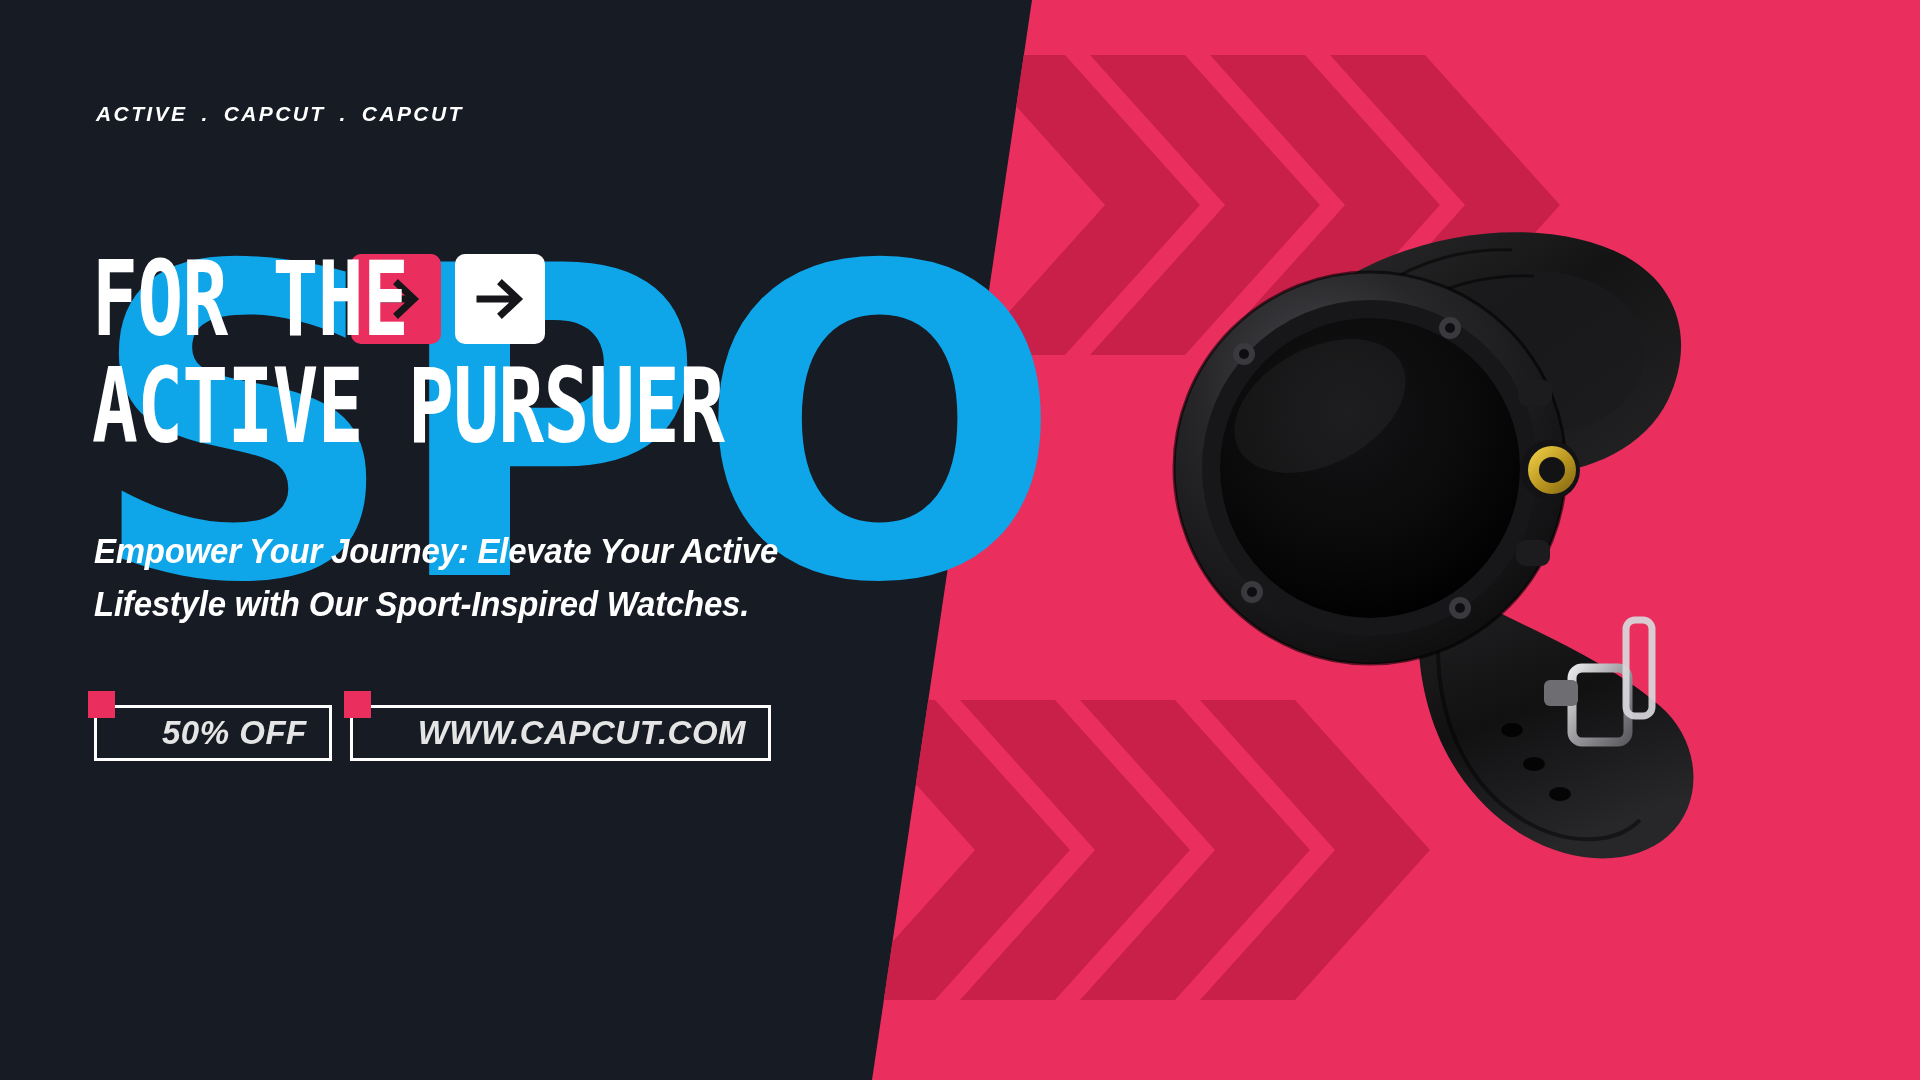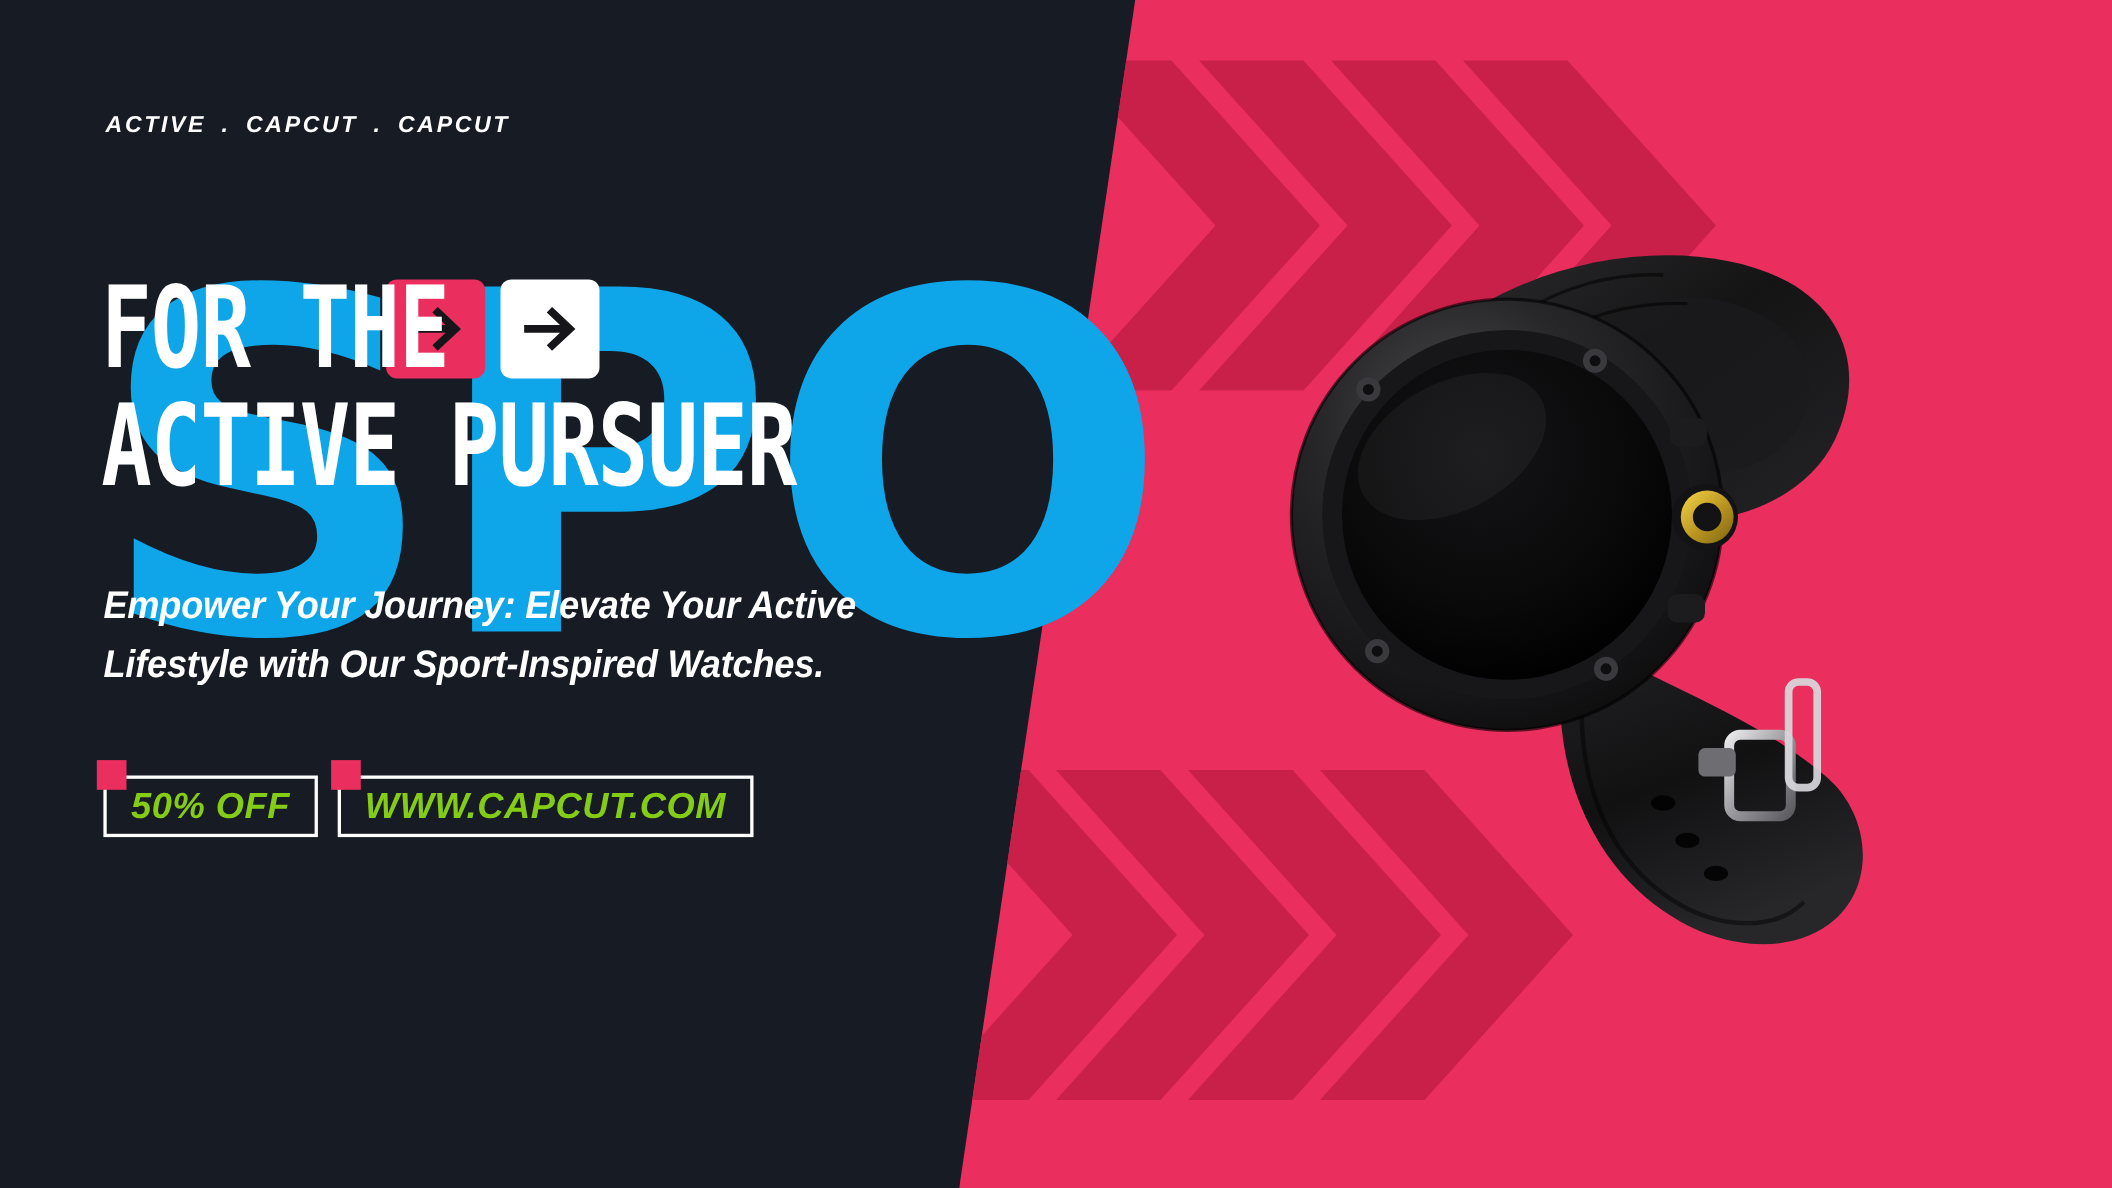--- a/index.html
+++ b/index.html
@@ -78,21 +78,21 @@
   
   .badges { position:absolute; left:94px; top:705px; display:flex; gap:18px; }
   .badge { position:relative; }
   .badge-box {
     border:3px solid #ffffff;
     height:56px; display:flex; align-items:center;
     padding:0 22px;
   }
   .badge-label {
     font-size:33px; font-weight:700; font-style:italic;
-    color:#84cc16; letter-spacing:0.5px; white-space:nowrap;
+    color:#e5e5e5; letter-spacing:0.5px; white-space:nowrap;margin-left:43px;
   }
   .badge-corner {
     position:absolute; left:-6px; top:-14px;
     width:27px; height:27px; background:#ea2f5e;
   }
 
   
   .watch-wrap { position:absolute; right:140px; top:168px; width:660px; height:700px; z-index:5; }
   .watch-svg { width:100%; height:100%; display:block; }
 </style>

